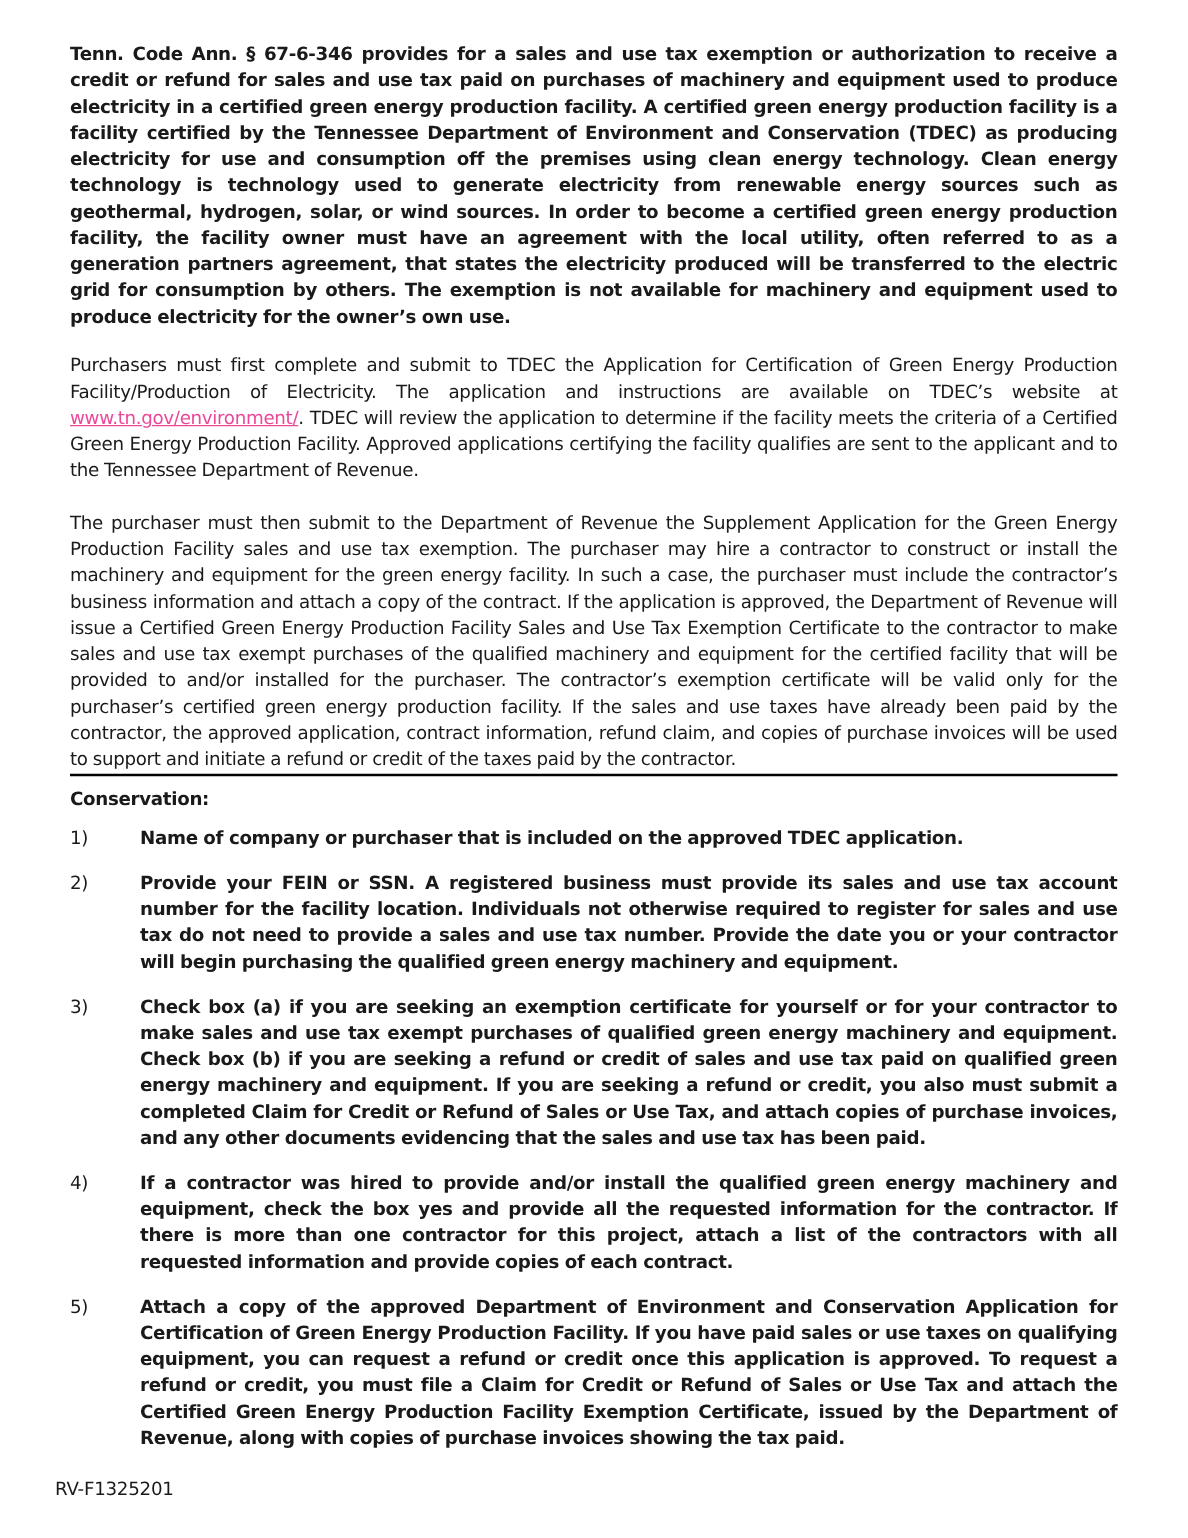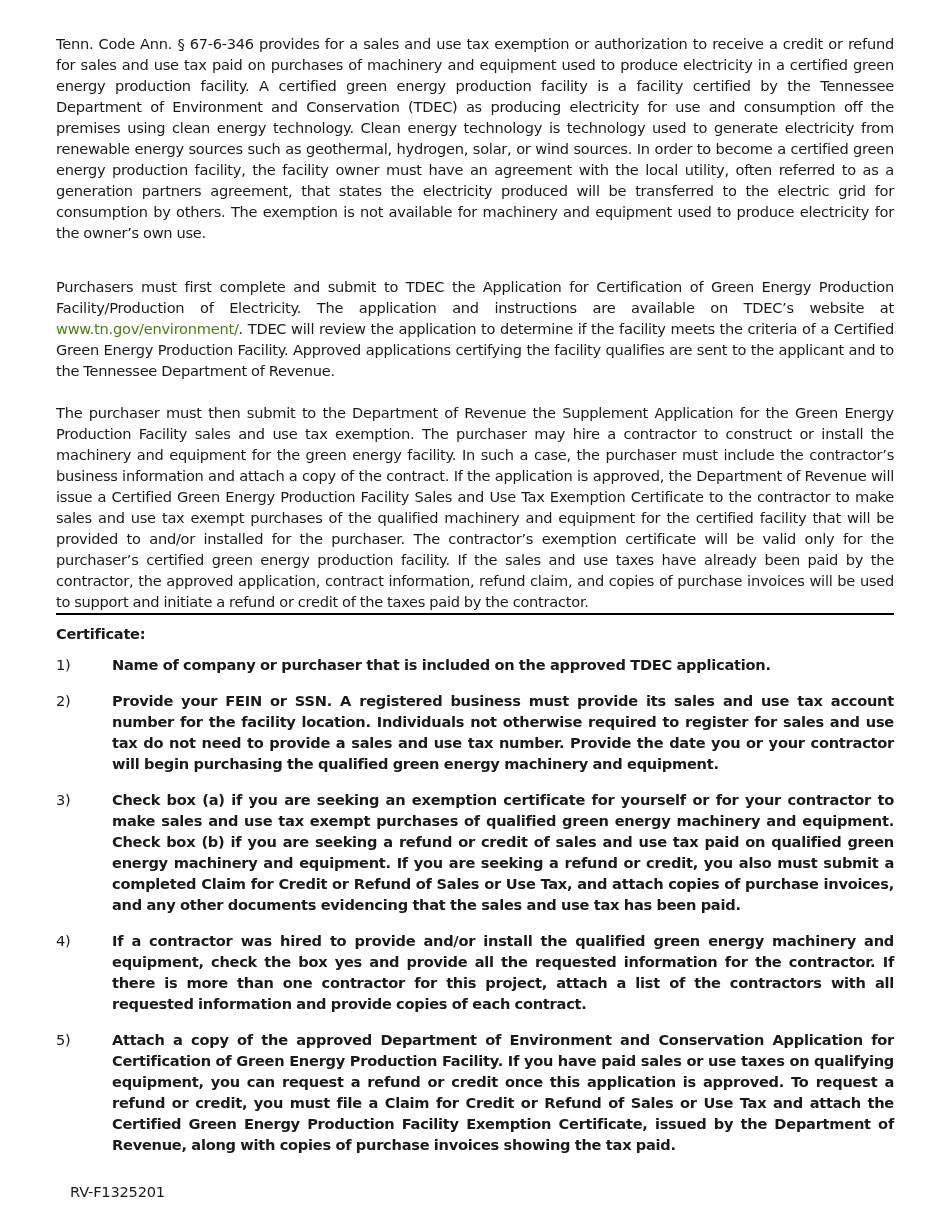--- a/index.html
+++ b/index.html
@@ -22,25 +22,26 @@
       width: 838px;
     }
     .para {
       font-size: 14.6px;
       line-height: 21px;
       text-align: justify;
       margin: 0;
       letter-spacing: -0.25px;
       word-spacing: -0.3px;
     }
-    .p1 { margin-bottom: 33px; }
+    .p1 { margin-bottom: 18px; font-weight: bold; }
     .p2 { margin-bottom: 21px; }
     .p3 { margin-bottom: 0; }
     a.link {
-      color: #4d7c0f;
+      color: #ec4899;
+      text-decoration: underline;
     }
     .divider {
       height: 0;
       border-top: 2px solid #000;
       margin-top: 1px;
       margin-bottom: 8px;
     }
     .instr-heading {
       font-weight: bold;
       font-size: 14.6px;
@@ -63,41 +64,41 @@
       flex: 1;
       font-size: 14.6px;
       line-height: 21px;
       text-align: justify;
       letter-spacing: -0.25px;
       word-spacing: -0.3px;
       font-weight: bold;
     }
     .footer {
       position: absolute;
-      left: 70px;
+      left: 44px;
       top: 1181px;
       font-size: 14.6px;
       line-height: 21px;
       letter-spacing: -0.2px;
     }
   </style>
 </head>
 <body>
 
 <div class="page">
 
   <p class="para p1">Tenn. Code Ann. § 67-6-346 provides for a sales and use tax exemption or authorization to receive a credit or refund for sales and use tax paid on purchases of machinery and equipment used to produce electricity in a certified green energy production facility.  A certified green energy production facility is a facility certified by the Tennessee Department of Environment and Conservation (TDEC) as producing electricity for use and consumption off the premises using clean energy technology.  Clean energy technology is technology used to generate electricity from renewable energy sources such as geothermal, hydrogen, solar, or wind sources. In order to become a certified green energy production facility, the facility owner must have an agreement with the local utility, often referred to as a generation partners agreement, that states the electricity produced will be transferred to the electric grid for consumption by others. The exemption is not available for machinery and equipment used to produce electricity for the owner’s own use.</p>
 
   <p class="para p2"><span>Purchasers must first complete and submit to TDEC the Application for Certification of Green Energy Production Facility/Production of Electricity.  The application and instructions are available on TDEC’s website at </span><a class="link">www.tn.gov/environment/</a><span>.  TDEC will review the application to determine if the facility meets the criteria of a Certified Green Energy Production Facility. Approved applications certifying the facility qualifies are sent to the applicant and to the Tennessee Department of Revenue.</span></p>
 
   <p class="para p3">The purchaser must then submit to the Department of Revenue the Supplement Application for the Green Energy Production Facility sales and use tax exemption. The purchaser may hire a contractor to construct or install the machinery and equipment for the green energy facility.  In such a case, the purchaser must include the contractor’s business information and attach a copy of the contract.  If the application is approved, the Department of Revenue will issue a Certified Green Energy Production Facility Sales and Use Tax Exemption Certificate to the contractor to make sales and use tax exempt purchases of the qualified machinery and equipment for the certified facility that will be provided to and/or installed for the purchaser.  The contractor’s exemption certificate will be valid only for the purchaser’s certified green energy production facility.  If the sales and use taxes have already been paid by the contractor, the approved application, contract information, refund claim, and copies of purchase invoices will be used to support and initiate a refund or credit of the taxes paid by the contractor.</p>
 
   <div class="divider"></div>
 
-  <p class="instr-heading">Certificate:</p>
+  <p class="instr-heading">Conservation:</p>
 
   <div class="instr-item">
     <span class="instr-num">1)</span>
     <span class="instr-text">Name of company or purchaser that is included on the approved TDEC application.</span>
   </div>
 
   <div class="instr-item">
     <span class="instr-num">2)</span>
     <span class="instr-text">Provide your FEIN or SSN.  A registered business must provide its sales and use tax account number for the facility location.  Individuals not otherwise required to register for sales and use tax do not need to provide a sales and use tax number. Provide the date you or your contractor will begin purchasing the qualified green energy machinery and equipment.</span>
   </div>

